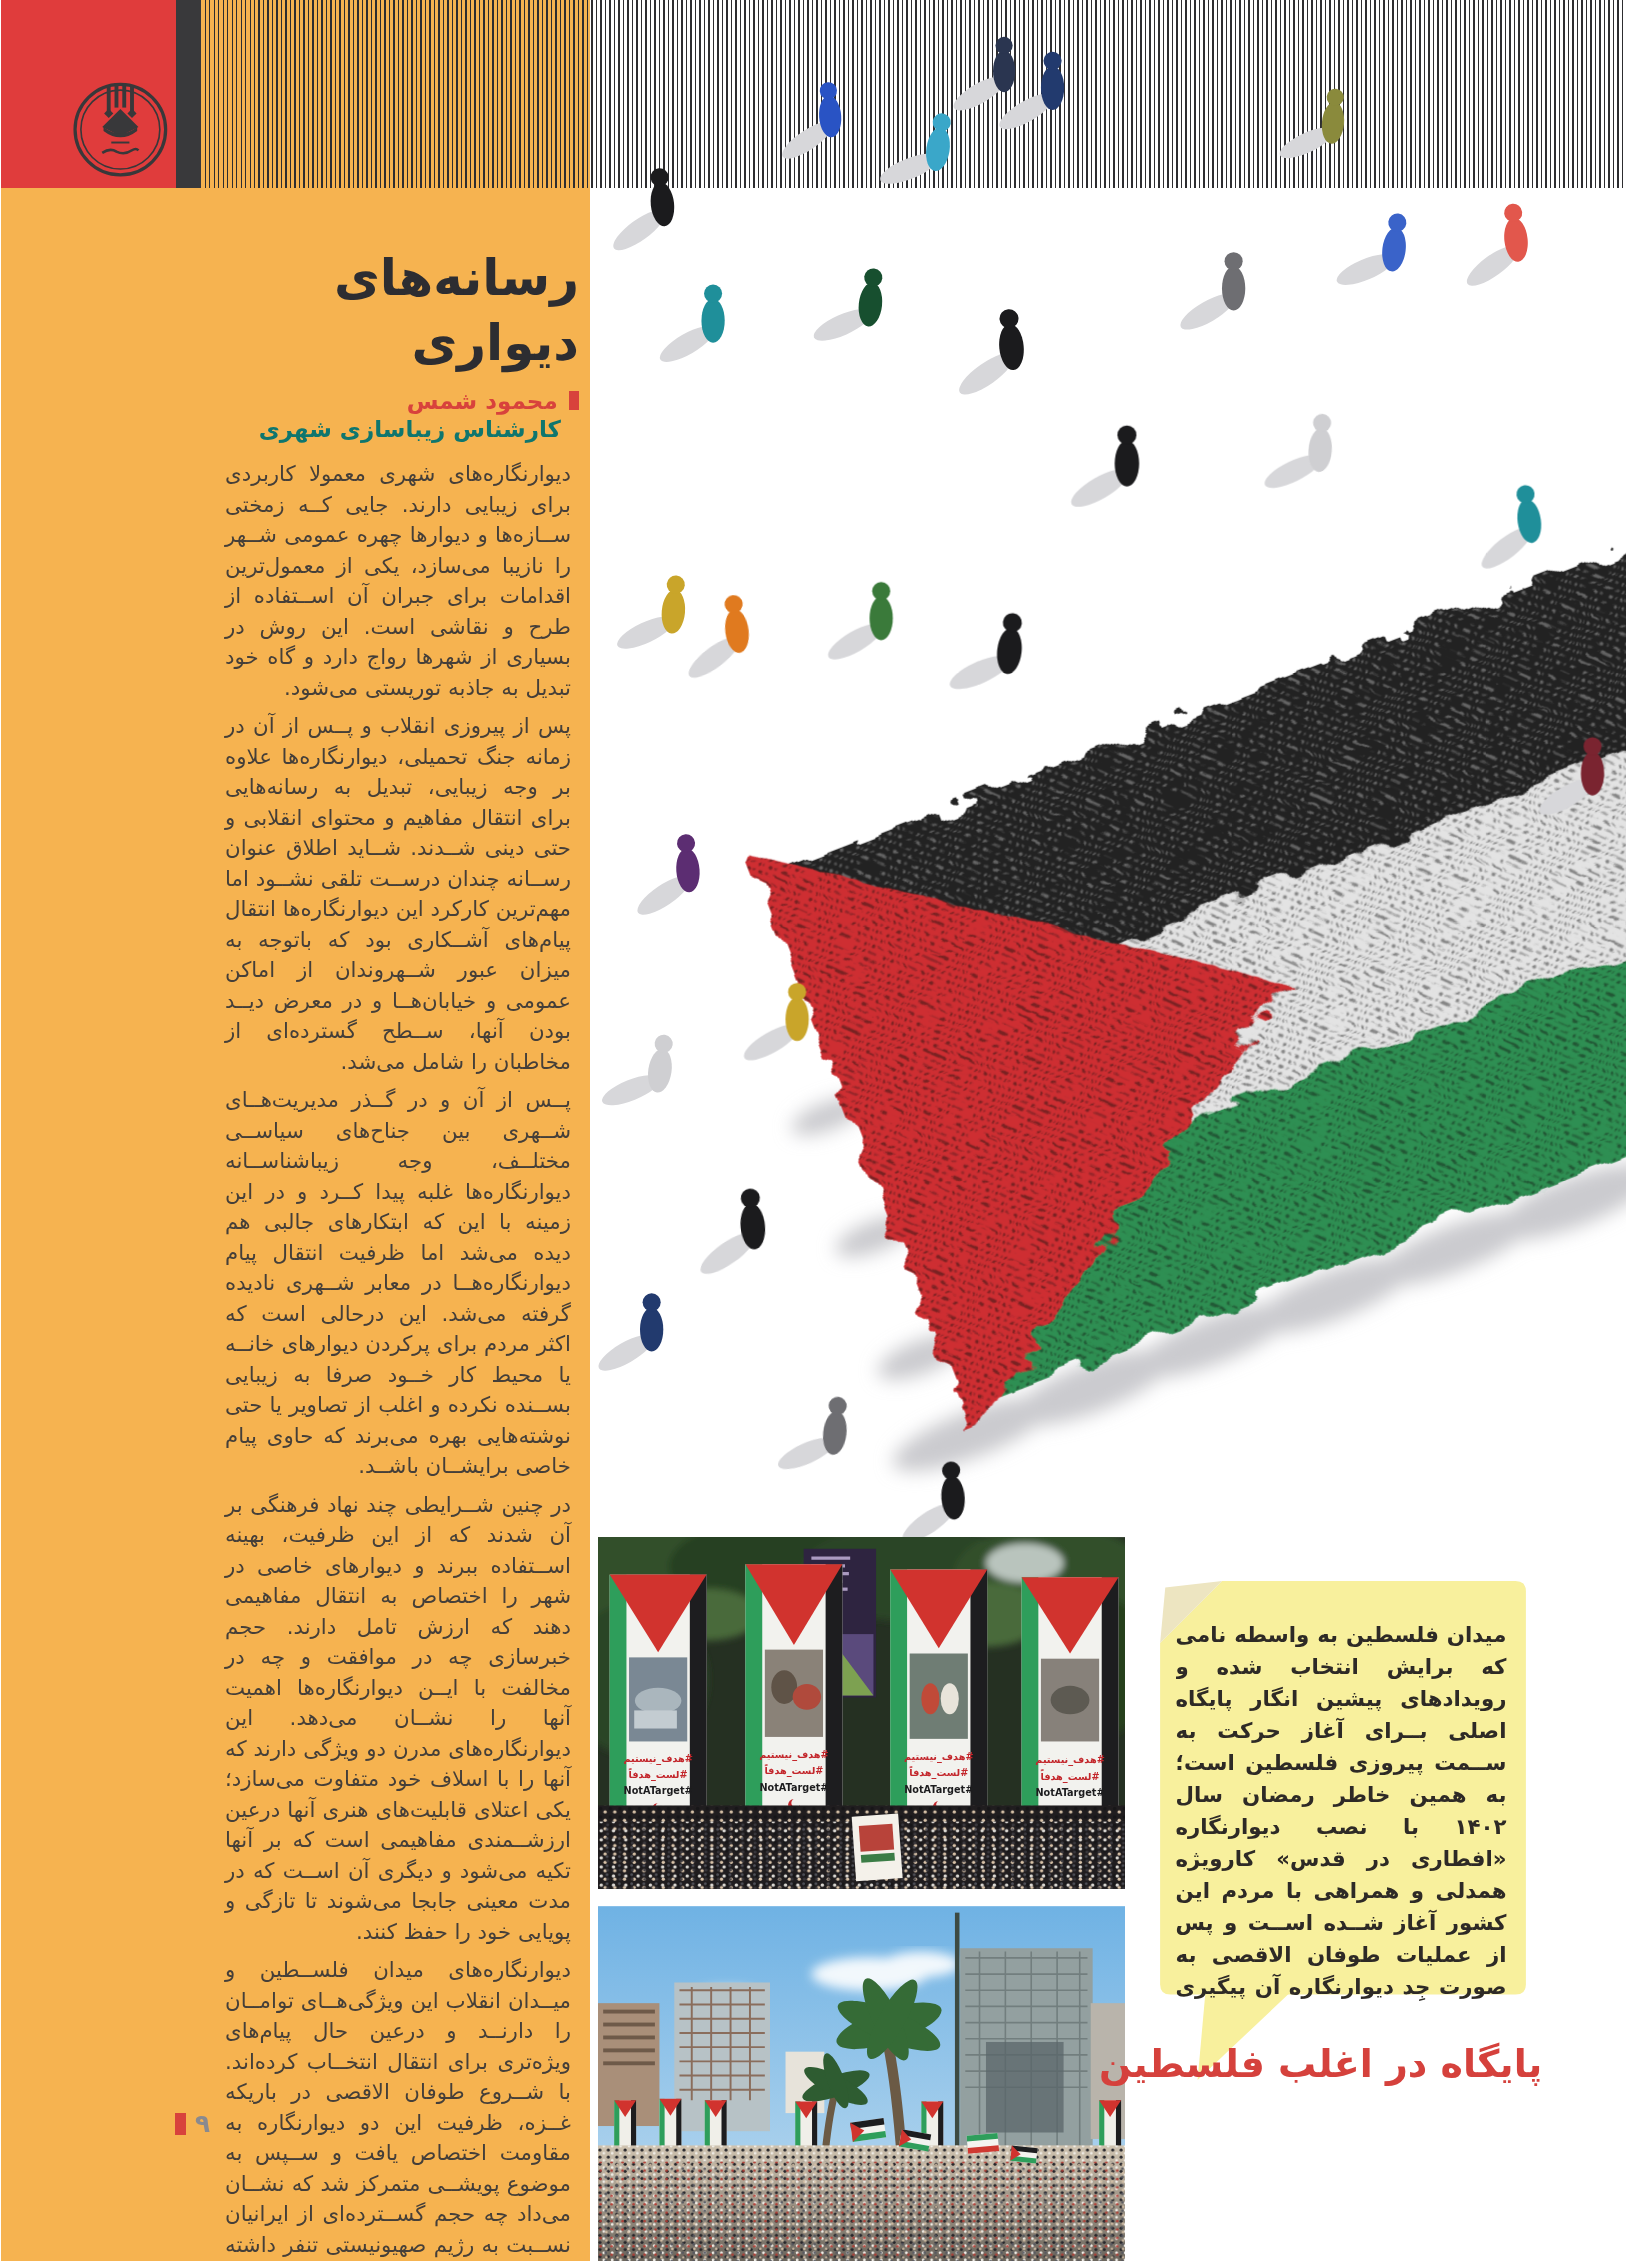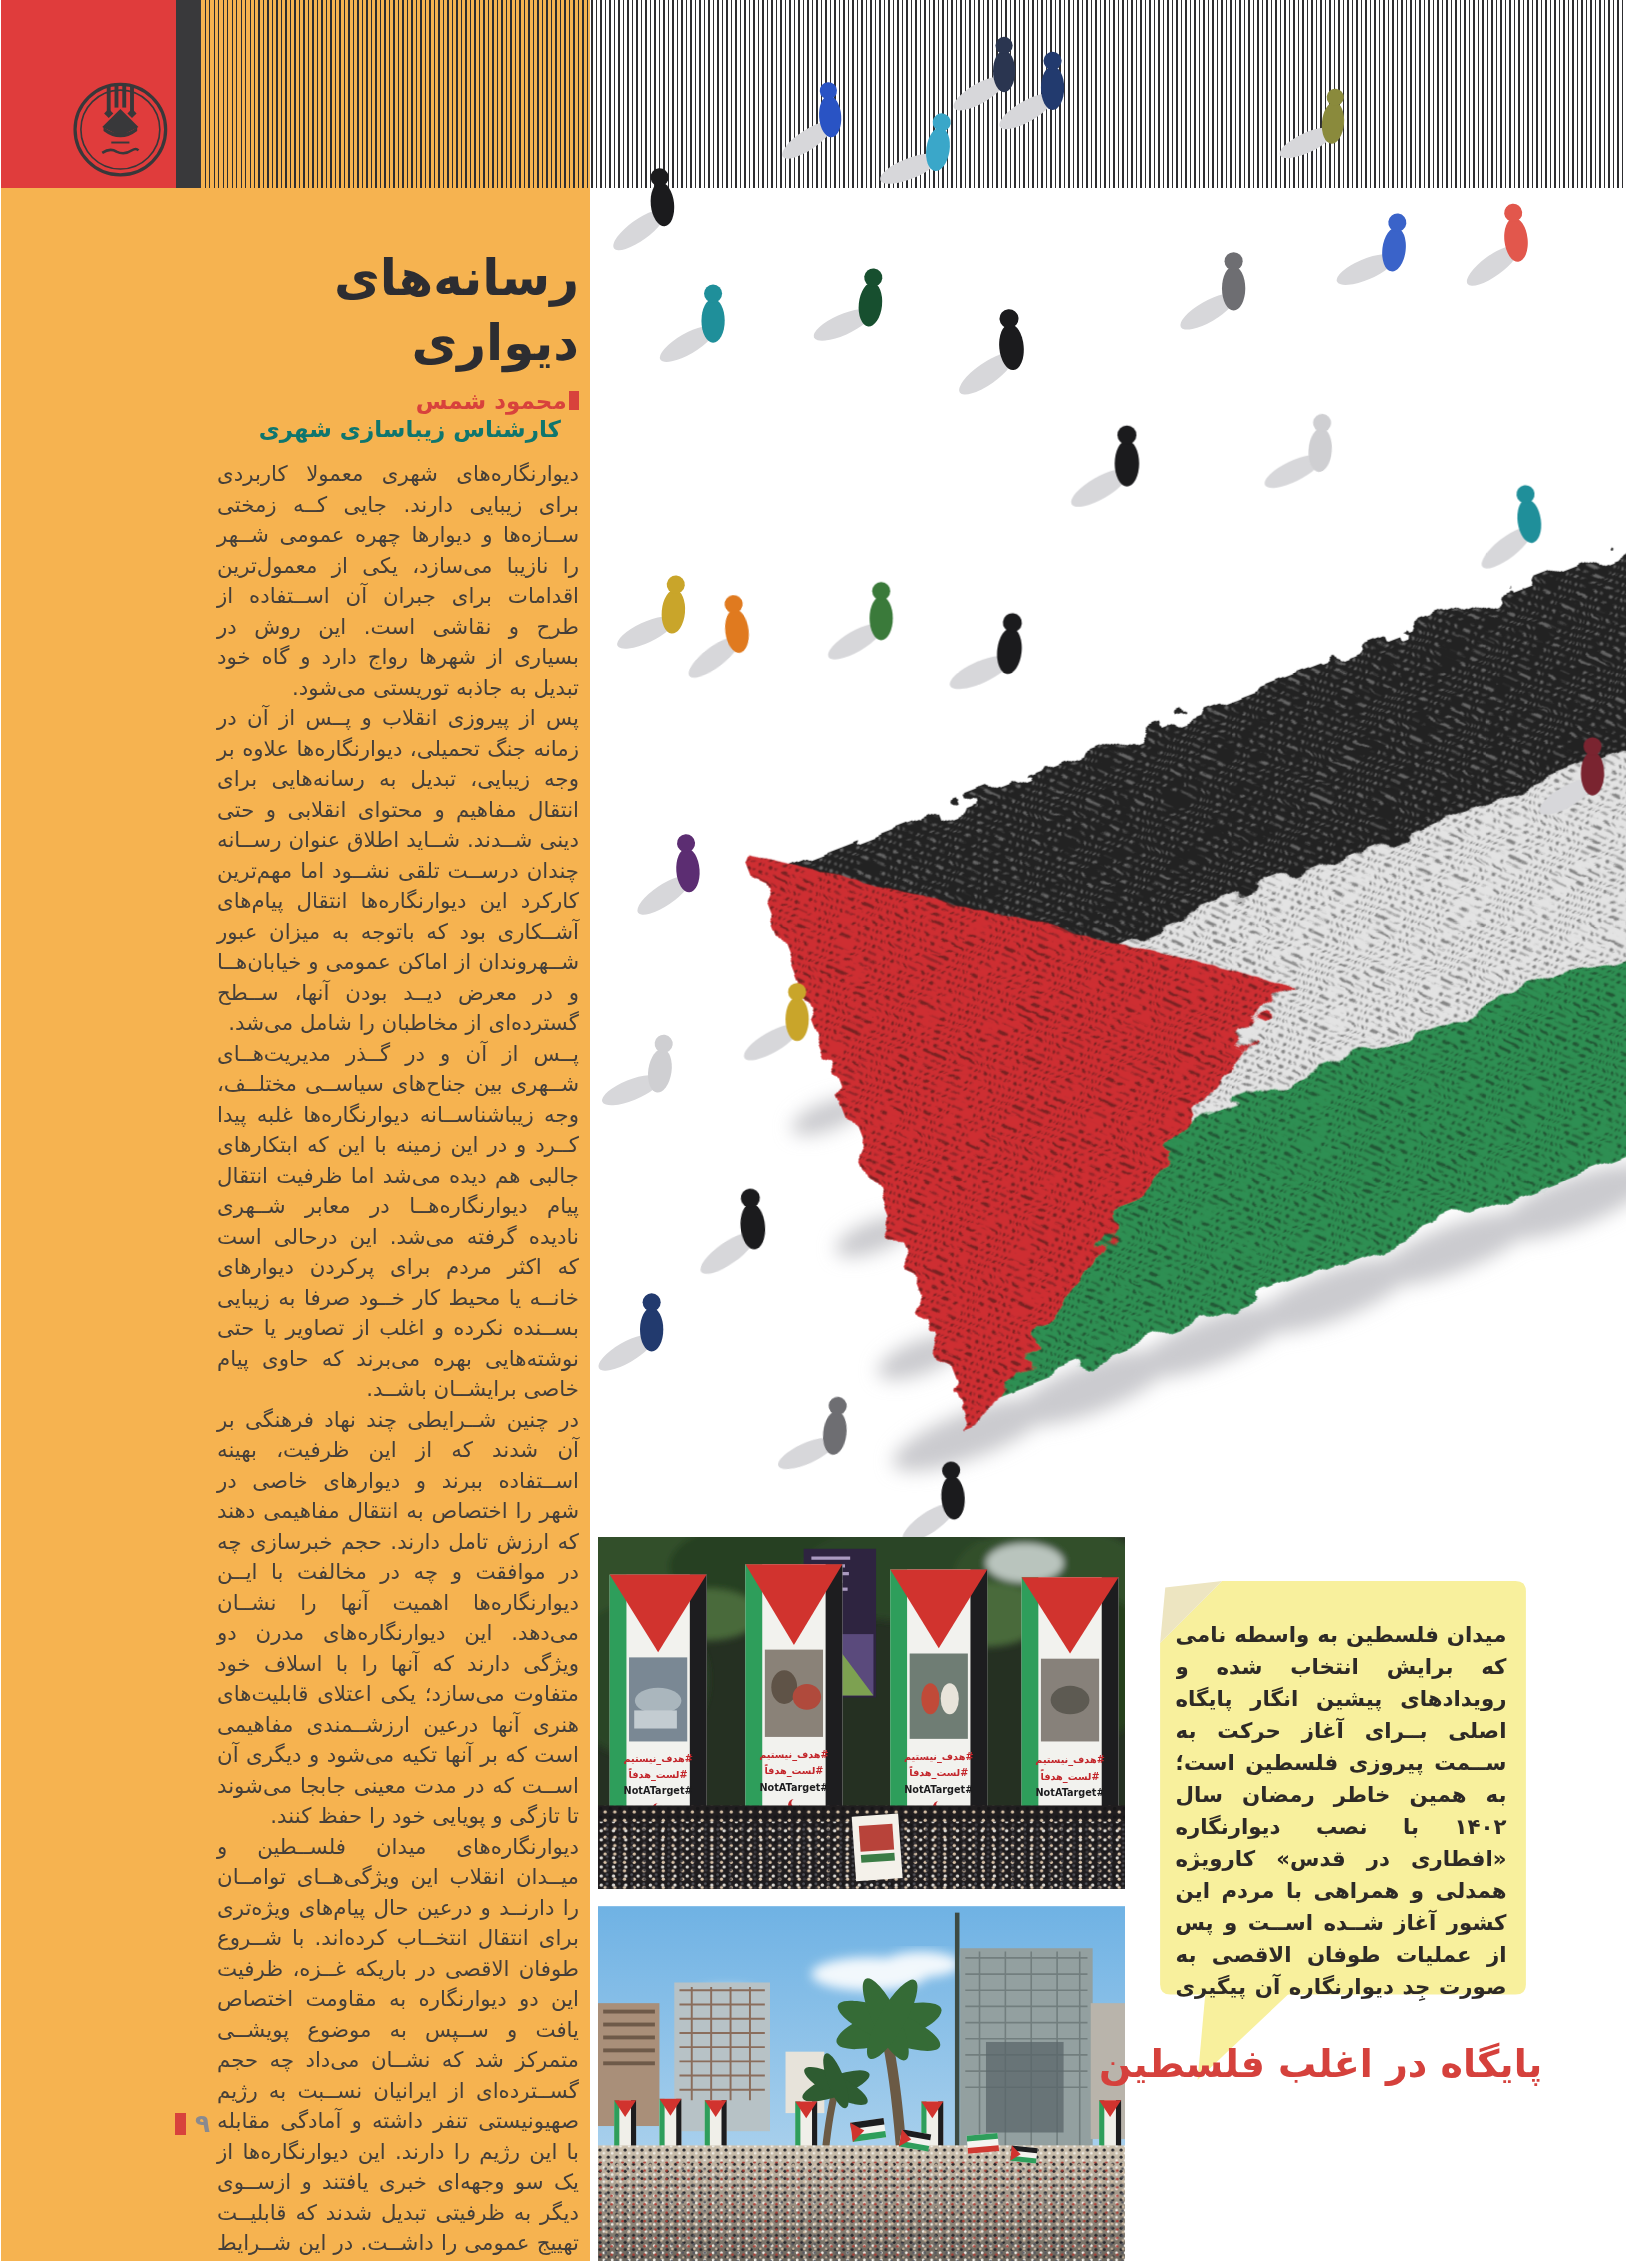--- a/index.html
+++ b/index.html
@@ -14,26 +14,26 @@
   .stripe-band{position:absolute;left:200px;top:0;width:1426px;height:188px;z-index:2;
     background:repeating-linear-gradient(90deg,#2d2d30 0 1.3px,rgba(0,0,0,0) 1.3px 4.5px);}
 
   
   .masthead{position:absolute;left:0;top:0;width:176px;height:188px;background:#E03C3C;z-index:3;}
   .dark-bar{position:absolute;left:176px;top:0;width:24.6px;height:188px;background:#39393B;z-index:3;}
 
   
   .article-col{position:absolute;left:217px;top:246px;width:362px;z-index:4;direction:rtl;}
   .article-title{font-size:50px;font-weight:700;color:#2D2D31;line-height:1.3;text-align:right;margin:0 0 11.6px 0;letter-spacing:-0.6px;}
-  .byline-row{display:flex;flex-direction:row;justify-content:flex-start;align-items:center;gap:2px;margin:0 0 2.6px 0;}
+  .byline-row{display:flex;flex-direction:row;justify-content:flex-start;align-items:center;gap:11px;margin:0 0 2.6px 0;}
   .byline-square{width:10.3px;height:19.4px;background:#D8423C;flex:0 0 auto;}
   .byline-name{font-size:23px;font-weight:700;color:#D8423C;}
   .byline-role{font-size:23px;font-weight:700;color:#0f766e;margin:1.3px 18px 17px 0;}
   .article-body{color:#453F39;font-size:21.3px;line-height:30.5px;text-align:justify;direction:rtl;}
-  .article-body p{margin:0;}
+  .article-body p{margin:8px;}
 
   
   .flag-illustration{position:absolute;left:590px;top:0;width:1037px;height:1539px;z-index:3;}
 
   
   .photo{position:absolute;z-index:4;}
   .photo-murals{left:598px;top:1537px;width:527px;height:352px;}
   .photo-square{left:598px;top:1906px;width:527px;height:356px;}
 
   

